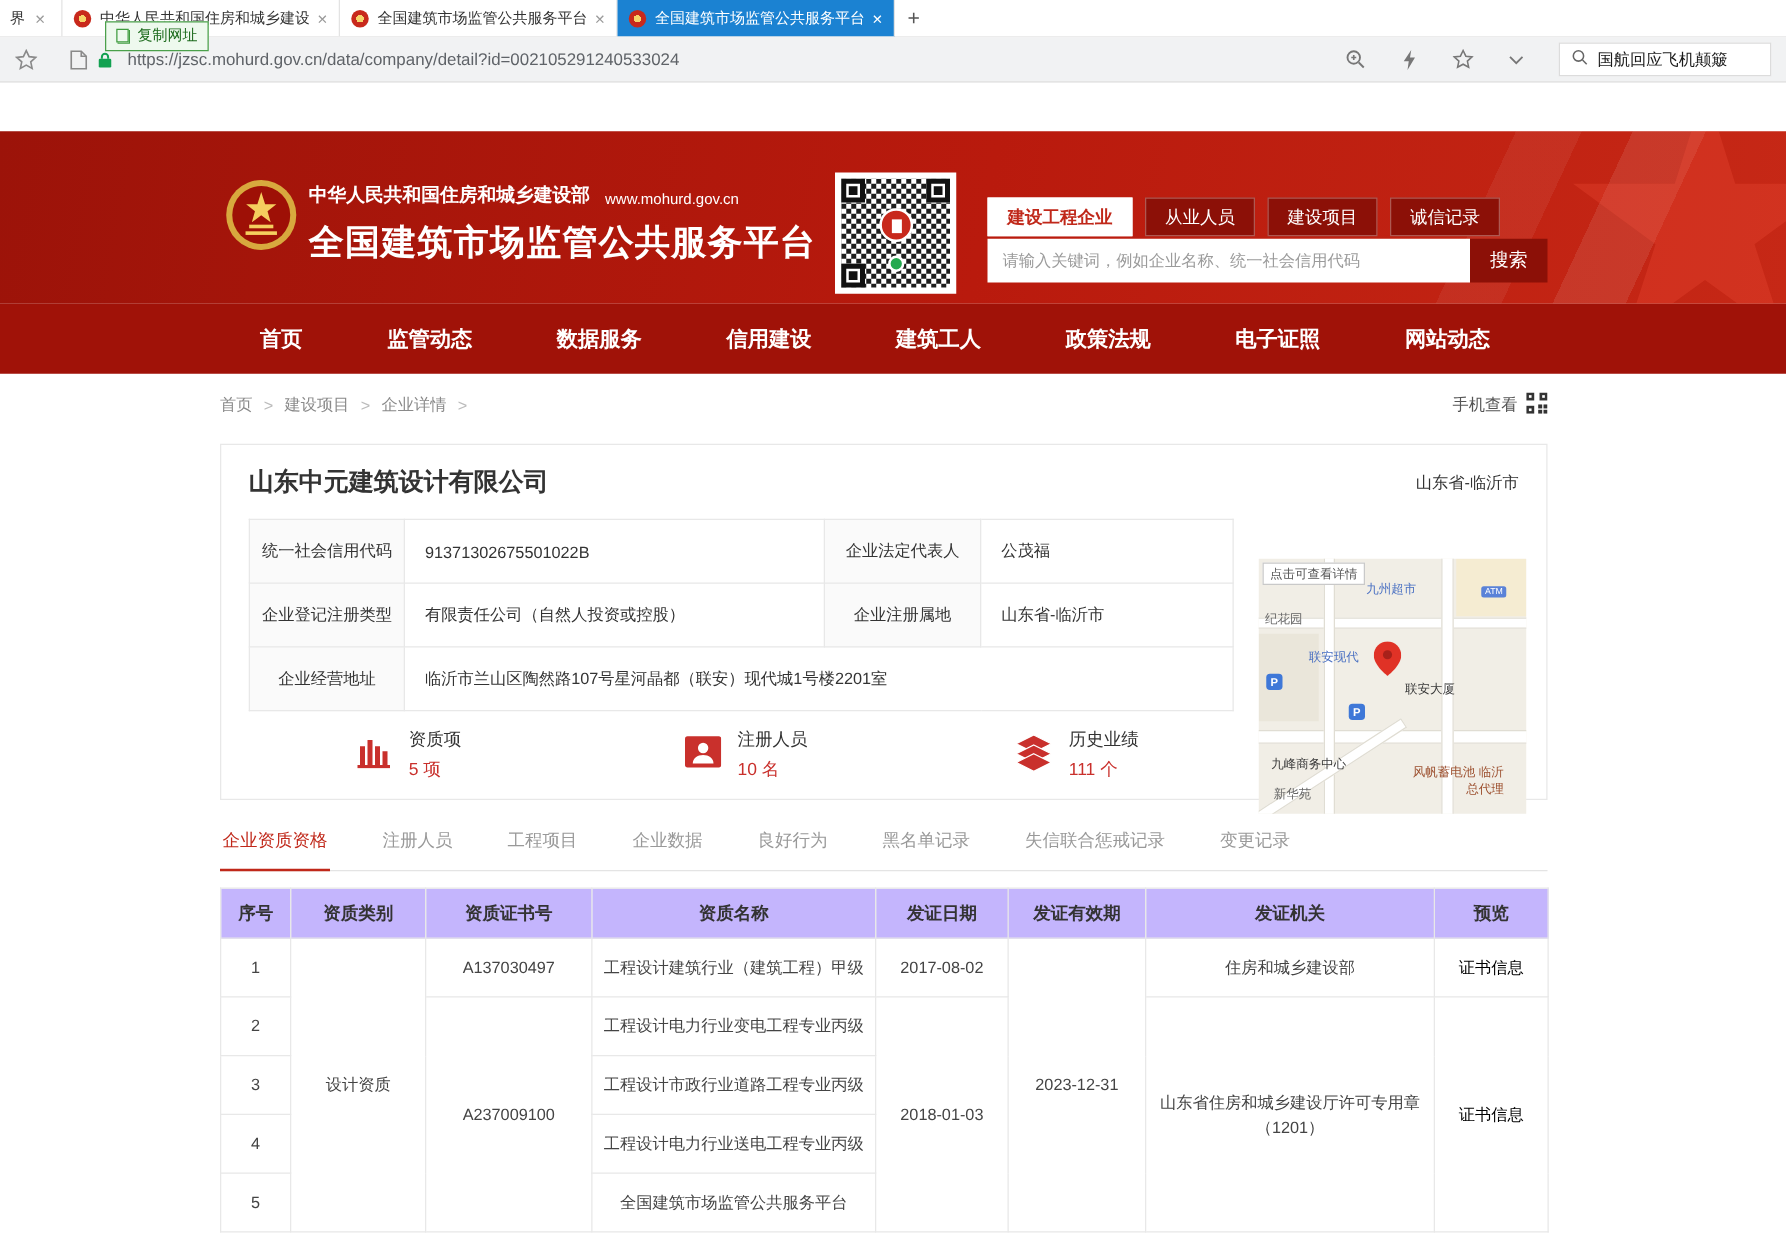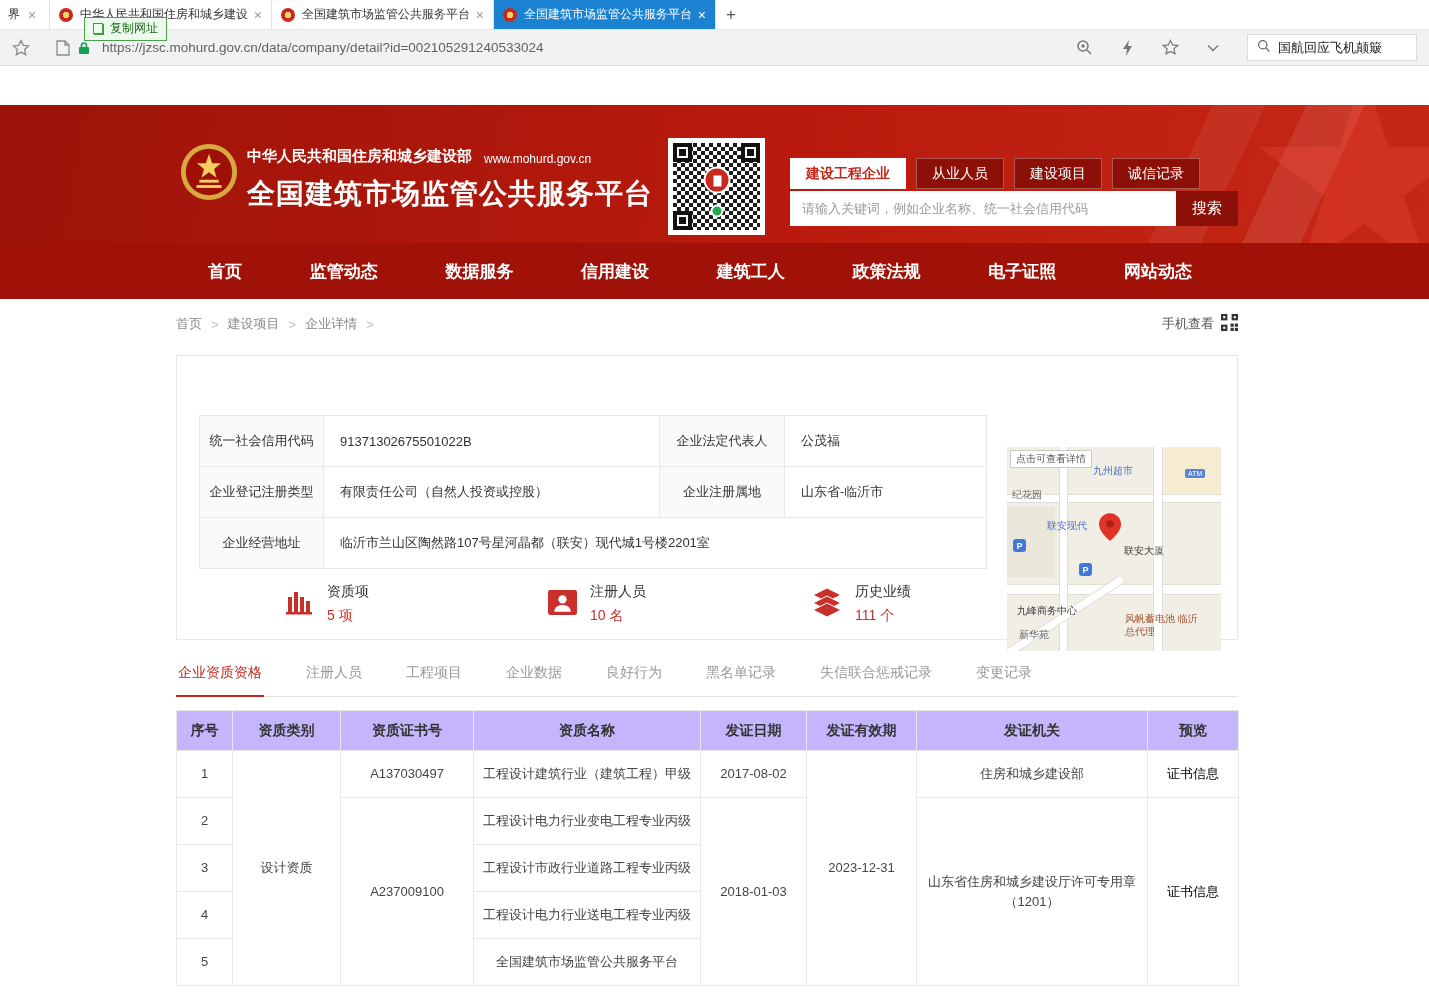--- a/index.html
+++ b/index.html
@@ -104,21 +104,21 @@
   .blockA { position:absolute; left:158px; top:0; width:56px; height:46px; background:#f5ecd2; }
   .blockB { position:absolute; left:0; top:60px; width:48px; height:70px; background:#eae6da; }
   .road { position:absolute; background:#fff; border:1px solid #e0ddd3; }
   .road-h1 { left:-2px; right:-2px; top:47px; height:9px; }
   .road-h2 { left:-2px; right:-2px; top:137px; height:11px; }
   .road-v1 { top:-2px; bottom:-2px; left:52px; width:9px; }
   .road-v2 { top:-2px; bottom:-2px; left:146px; width:10px; }
   .road-d  { left:-40px; bottom:22px; width:170px; height:9px; transform:rotate(-33deg); }
   .map-hint { position:absolute; left:3px; top:3px; background:#fff; border:1px solid #c9c9c9; font-size:10px; color:#555; padding:1px 5px; z-index:4; }
   .mlabel { position:absolute; font-size:10px; color:#666; white-space:nowrap; z-index:3; }
-  .mblue { color:#4a70c2; } .mdark { color:#3a3a3a; } .mbrown { color:#9c4f2e; text-align:left; white-space:normal; line-height:1.25; }
+  .mblue { color:#4a70c2; } .mdark { color:#3a3a3a; } .mbrown { color:#9c4f2e; text-align:right; white-space:normal; line-height:1.25; }
   .pk { position:absolute; width:13px; height:13px; background:#3f78d8; color:#fff; font-size:9px; font-weight:700;
         display:flex; align-items:center; justify-content:center; border-radius:3px; z-index:3; }
   .atm { position:absolute; background:#5a82d8; color:#fff; font-size:7px; padding:1px 3px; border-radius:2px; z-index:3; }
   .map-pin { position:absolute; left:92px; top:66px; z-index:5; }
 
   
   .detail-tabs { position:absolute; top:664px; left:176px; width:1062px; display:flex; gap:40px; border-bottom:1px solid #e4e4e4; }
   .dtab { font-size:14px; color:#999; padding:0 2px 13px; cursor:pointer; white-space:nowrap; }
   .dtab.active { color:#c0281a; border-bottom:2px solid #c0281a; margin-bottom:-1px; }
 
@@ -297,20 +297,24 @@
             <rect x="13" y="13" width="3" height="3"></rect>
             <rect x="2" y="2" width="2" height="2" fill="#fff"></rect>
             <rect x="12" y="2" width="2" height="2" fill="#fff"></rect>
             <rect x="2" y="12" width="2" height="2" fill="#fff"></rect>
           </svg>
       </span>
     </div>
   </div>
 
   <div class="company-card">
+    <div class="card-head">
+      <div class="company-name">山东中元建筑设计有限公司</div>
+      <div class="company-region">山东省-临沂市</div>
+    </div>
 
     <table class="info-table">
       <tbody>
           <tr>
         <td class="lbl">统一社会信用代码</td>
         <td class="val">91371302675501022B</td>
         <td class="lbl2">企业法定代表人</td>
         <td class="val2">公茂福</td>
       </tr>
       <tr>

